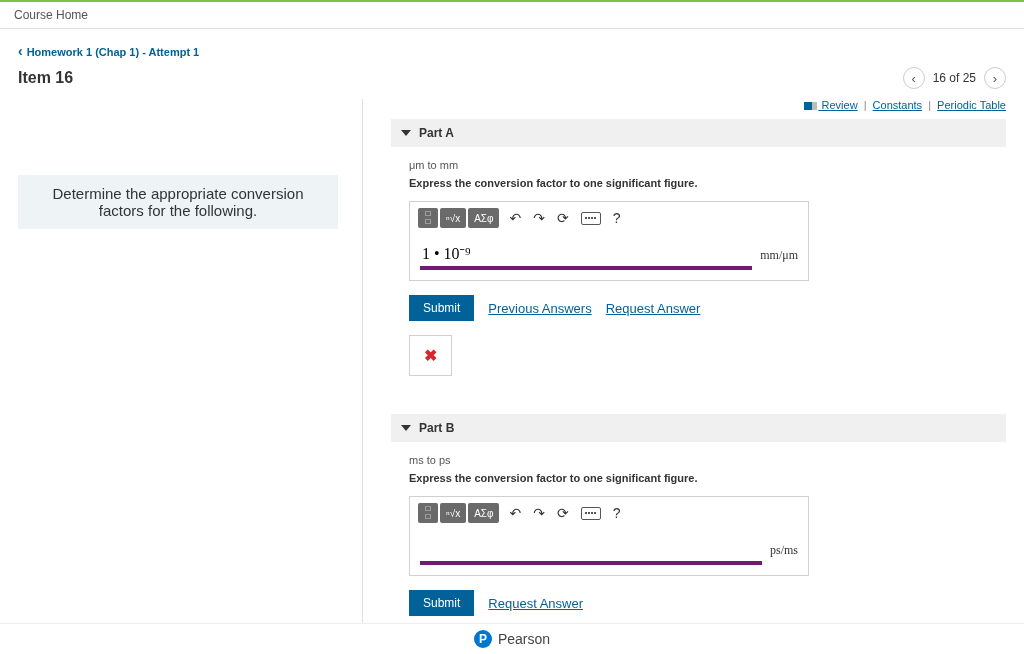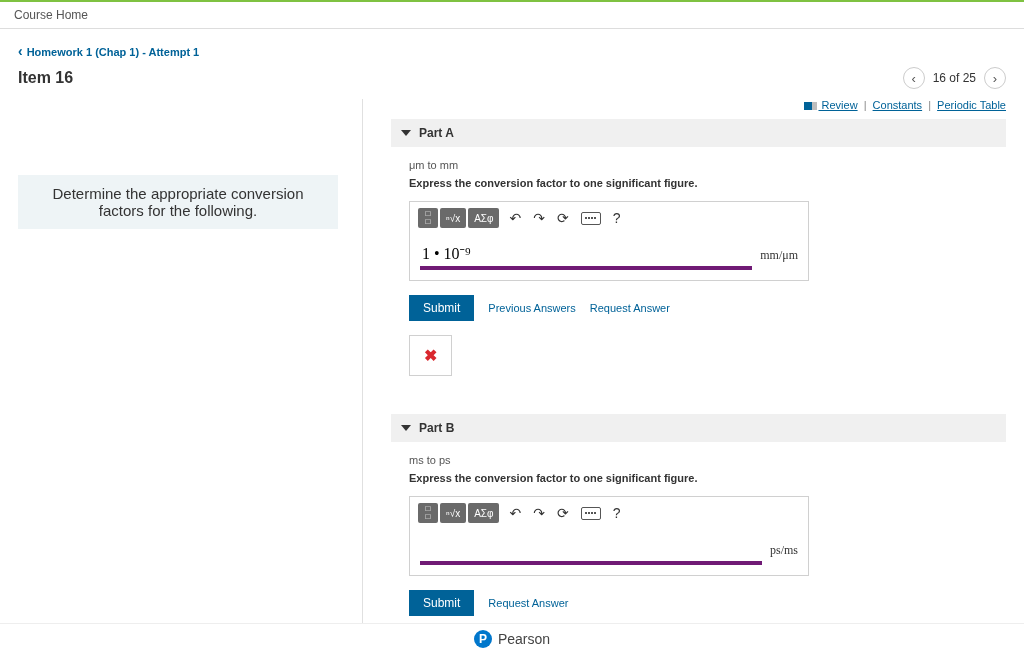--- a/index.html
+++ b/index.html
@@ -33,21 +33,21 @@
 .tool-chip.frac { font-size: 8px; line-height: 1; }
 .tool-icons { display: flex; gap: 12px; color: #333; font-size: 14px; align-items: center; }
 .tool-ico { cursor: pointer; }
 .kbd-ico { border: 1px solid #555; border-radius: 2px; padding: 0 3px; font-size: 9px; display: inline-flex; align-items: center; height: 13px; }
 .kbd-ico span { display:inline-block; width:2px; height:2px; background:#555; margin:0 0.5px; }
 .input-row { display: flex; align-items: center; padding: 6px 10px 10px 10px; gap: 8px; }
 .answer-input { flex: 1; border: none; border-bottom: 4px solid #701a75; font-size: 16px; padding: 4px 2px; outline: none; font-family: 'Times New Roman', serif; }
 .units { font-size: 12px; font-family: 'Times New Roman', serif; white-space: nowrap; }
 .action-row { display: flex; align-items: center; gap: 14px; margin-bottom: 14px; }
 .submit-btn { background: #006298; color: #fff; border: none; padding: 6px 14px; font-size: 12px; cursor: pointer; }
-.link { color: #006298; font-size: 11px; cursor: pointer; }
+.link { color: #006298; font-size: 13px; text-decoration: underline; cursor: pointer; }
 .feedback-box { border: 1px solid #d0d0d0; padding: 10px 14px; display: inline-flex; align-items: center; gap: 10px; font-size: 12px; font-weight: bold; }
 .x-ico { color: #d9272e; font-size: 16px; font-weight: bold; }
 .part-gap { height: 18px; }
 .footer { position: fixed; bottom: 0; left: 0; right: 0; background: #fff; text-align: center; padding: 6px 0; border-top: 1px solid #eee; }
 .pearson { display: inline-flex; align-items: center; gap: 6px; color: #444; font-size: 14px; }
 .pearson-logo { width: 18px; height: 18px; border-radius: 50%; background: #0077cc; color: #fff; display: flex; align-items: center; justify-content: center; font-weight: bold; font-size: 12px; }
 </style>
 </head>
 <body>
 

